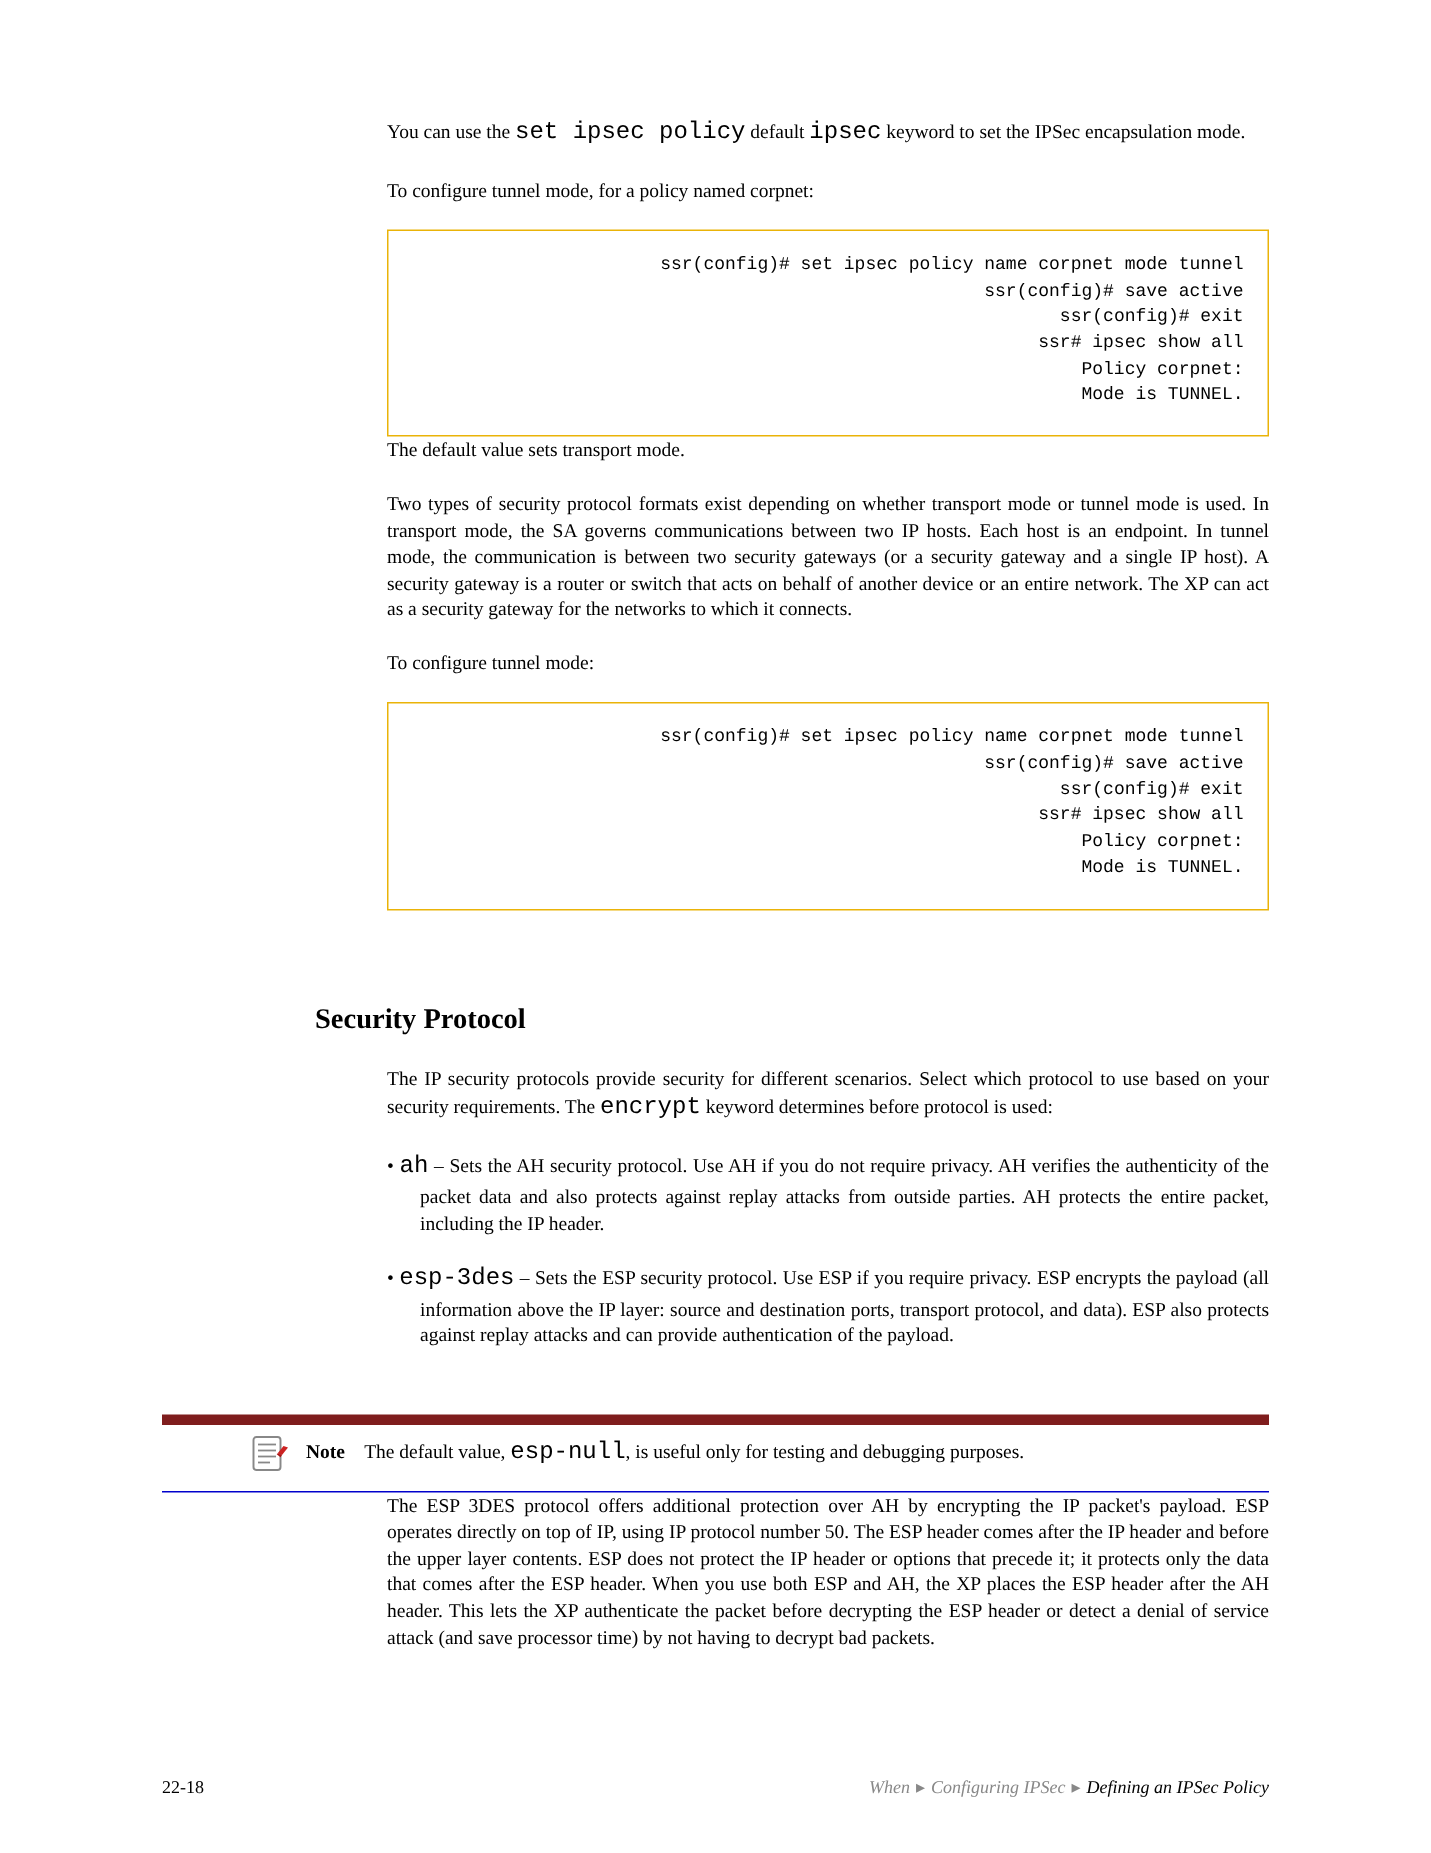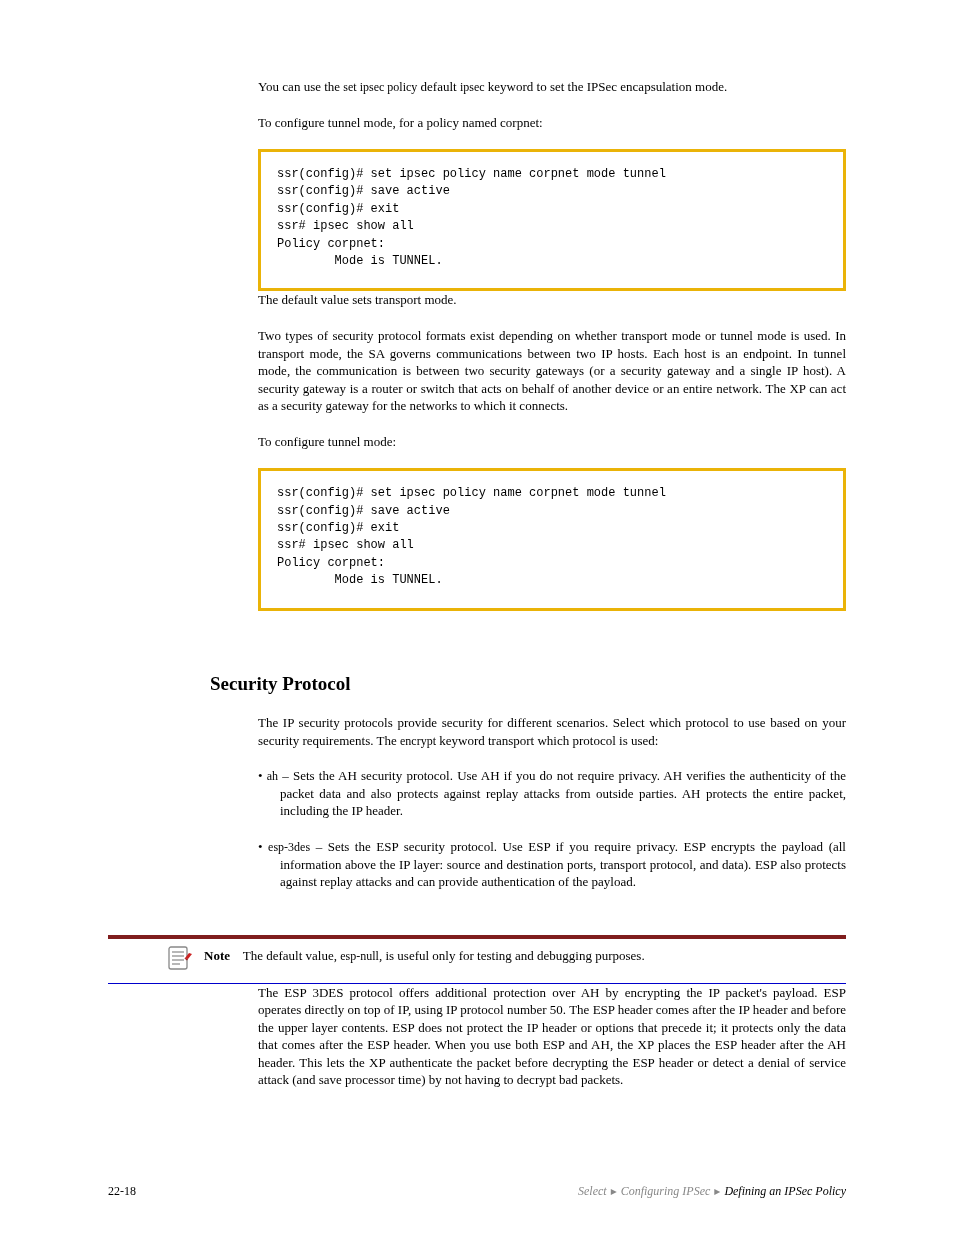--- a/index.html
+++ b/index.html
@@ -30,37 +30,38 @@
   .para-after-box {
     margin-top: 22px;
   }
   .hang {
     padding-left: 22px;
     text-indent: -22px;
   }
   .code-box {
     box-sizing: border-box;
     width: 100%;
-    border: 3px solid #eab308;
+    border: 1px solid #eab308;
     padding: 14px 16px 18px 16px;
     font-family: "Courier New", Courier, monospace;
     font-size: 12px;
     line-height: 1.45;
     white-space: pre;
     margin-bottom: 0;
+    text-align: right;
   }
   .subhead {
     font-size: 19px;
     font-weight: bold;
     margin-top: 60px;
     margin-left: 0;
   }
   .note-block {
     margin-top: 44px;
-    border-top: 4px solid #7f1d1d;
+    border-top: 7px solid #7f1d1d;
     border-bottom: 1px solid #0000cc;
     padding: 6px 0 10px 0;
   }
   .note-row {
     display: flex;
     align-items: flex-start;
   }
   .note-icon-cell {
     width: 84px;
     flex: 0 0 84px;
@@ -72,21 +73,21 @@
     width: 26px;
     height: 28px;
   }
   .note-text {
     flex: 1 1 auto;
     padding-top: 2px;
   }
   .note-label {
     font-weight: bold;
   }
-  .mono { font-family: Liberation Serif, serif; font-size: 12px; }
+  .mono { font-family: Liberation Mono, monospace; font-size: 16px; }
 
   .footer {
     position: absolute;
     bottom: 52px;
     left: 108px;
     right: 108px;
     font-size: 12px;
   }
   .footer .page-num {
     position: absolute;
@@ -130,21 +131,21 @@
 <span>ssr# ipsec show all</span>
 <span>Policy corpnet:</span>
 <span>        Mode is TUNNEL.</span></div>
 
   </div>
 
   <div class="subhead" style="margin-left:102px; margin-bottom:18px;">Security Protocol</div>
 
   <div class="body-col">
     <p>
-      <span>The IP security protocols provide security for different scenarios. Select which protocol to use based on your security requirements. The </span><span class="mono">encrypt</span><span> keyword transport which protocol is used:</span>
+      <span>The IP security protocols provide security for different scenarios. Select which protocol to use based on your security requirements. The </span><span class="mono">encrypt</span><span> keyword determines before protocol is used:</span>
     </p>
     <p class="hang">
       <span>• </span><span class="mono">ah</span><span> – Sets the AH security protocol. Use AH if you do not require privacy. AH verifies the authenticity of the packet data and also protects against replay attacks from outside parties. AH protects the entire packet, including the IP header.</span>
     </p>
     <p class="hang">
       <span>• </span><span class="mono">esp-3des</span><span> – Sets the ESP security protocol. Use ESP if you require privacy. ESP encrypts the payload (all information above the IP layer: source and destination ports, transport protocol, and data). ESP also protects against replay attacks and can provide authentication of the payload.</span>
     </p>
   </div>
 
   <div class="note-block" style="margin-left:0;">
@@ -167,17 +168,17 @@
     </div>
   </div>
 
   <div class="body-col" style="">
     <p>The ESP 3DES protocol offers additional protection over AH by encrypting the IP packet's payload. ESP operates directly on top of IP, using IP protocol number 50. The ESP header comes after the IP header and before the upper layer contents. ESP does not protect the IP header or options that precede it; it protects only the data that comes after the ESP header. When you use both ESP and AH, the XP places the ESP header after the AH header. This lets the XP authenticate the packet before decrypting the ESP header or detect a denial of service attack (and save processor time) by not having to decrypt bad packets.</p>
   </div>
 
   <div class="footer">
     <span class="page-num">22-18</span>
     <span class="crumb">
-      <span class="gray">Select</span><span class="chev">▸</span><span class="gray">Configuring IPSec</span><span class="chev">▸</span><span style="color:#000;">Defining an IPSec Policy</span>
+      <span class="gray">When</span><span class="chev">▸</span><span class="gray">Configuring IPSec</span><span class="chev">▸</span><span style="color:#000;">Defining an IPSec Policy</span>
     </span>
   </div>
 
 </div>
 
 </body></html>

